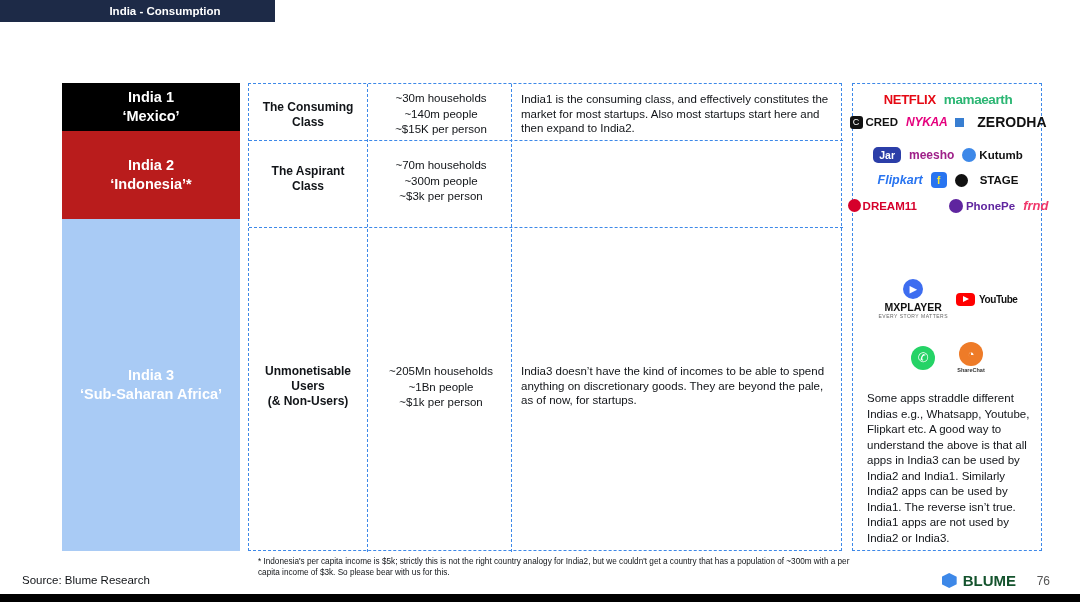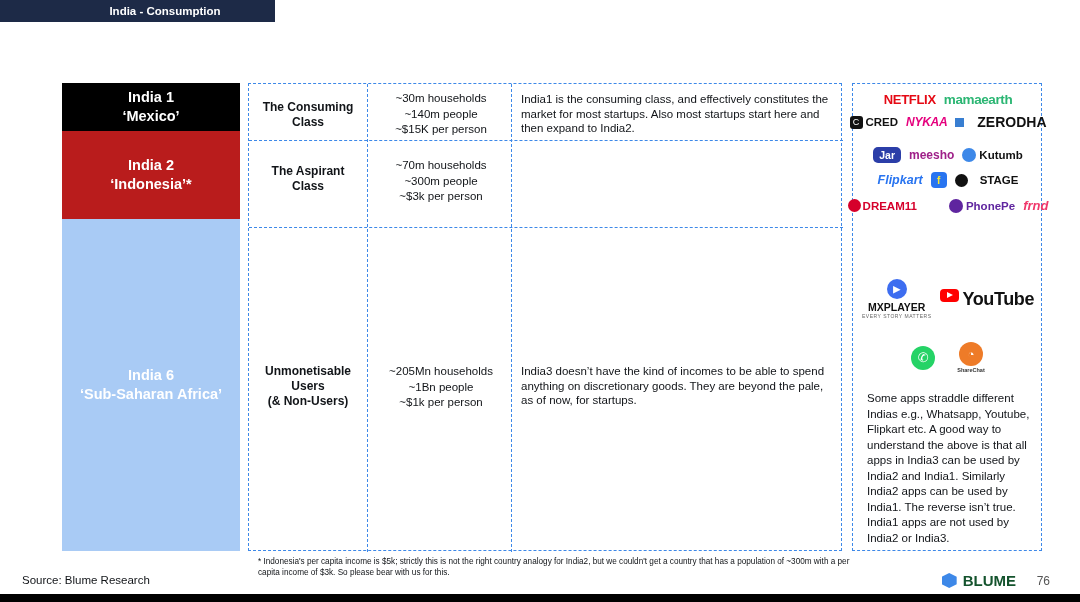--- a/index.html
+++ b/index.html
@@ -174,21 +174,21 @@
   .lg-stage { color:#111; font-size:11.5px; font-weight:bold; display:inline-flex; align-items:center; gap:12px; }
   .stage-dot { width:13px; height:13px; border-radius:50%; background:#111; display:inline-block;}
   .lg-dream11 { color:#d6002b; font-size:11.5px; font-weight:bold; display:inline-flex; align-items:center; gap:2px;}
   .d11-dot { width:13px; height:13px; border-radius:50%; background:#d6002b; display:inline-block;}
   .lg-phonepe { color:#5f259f; font-size:11.5px; font-weight:bold; display:inline-flex; align-items:center; gap:3px;padding-left:24px;}
   .pp-circ { width:14px; height:14px; border-radius:50%; background:#5f259f; display:inline-block;}
   .lg-frnd { color:#f0386b; font-size:13px; font-weight:bold; font-style:italic; }
   .lg-mxplayer { color:#111; font-size:10.5px; font-weight:bold; display:flex; flex-direction:column; align-items:center; }
   .mx-circ { width:20px; height:20px; border-radius:50%; background:#3d6df0; color:#fff; font-size:9px; display:flex; align-items:center; justify-content:center; margin-bottom:2px;}
   .mx-sub { font-size:5px; font-weight:normal; color:#666; letter-spacing:0.5px;}
-  .lg-youtube { color:#111; font-size:18px; font-weight:bold; display:inline-flex; align-items:flex-start; gap:4px; letter-spacing:-0.4px;}
+  .lg-youtube { color:#111; font-size:10px; font-weight:bold; display:inline-flex; align-items:center; gap:4px; letter-spacing:-0.4px;}
   .yt-box { width:19px; height:13px; border-radius:4px; background:#ff0000; display:inline-flex; align-items:center; justify-content:center; }
   .yt-tri { width:0; height:0; border-left:6px solid #fff; border-top:3.5px solid transparent; border-bottom:3.5px solid transparent; margin-left:1px;}
   .wa-circ { width:24px; height:24px; border-radius:50%; background:#25d366; display:inline-flex; align-items:center; justify-content:center; color:#fff; font-size:13px;}
   .sc-circ { width:24px; height:24px; border-radius:50%; background:#ee7b28; display:inline-flex; align-items:center; justify-content:center; color:#fff; font-size:11px;}
   .sc-wrap { display:flex; flex-direction:column; align-items:center; }
   .sc-label { font-size:5.5px; font-weight:bold; color:#333; margin-top:1px;}
   .logos-note {
     position: absolute;
     left: 14px;
     top: 307px;
@@ -255,21 +255,21 @@
   <div class="stack">
     <div class="stack-cell cell-1">
       <div class="l1">India 1</div>
       <div class="l2">‘Mexico’</div>
     </div>
     <div class="stack-cell cell-2">
       <div class="l1">India 2</div>
       <div class="l2">‘Indonesia’*</div>
     </div>
     <div class="stack-cell cell-3">
-      <div class="l1">India 6</div>
+      <div class="l1">India 3</div>
       <div class="l2">‘Sub-Saharan Africa’</div>
     </div>
   </div>
 
   <div class="table">
     <div class="vline" style="left:118px"></div>
     <div class="vline" style="left:262px"></div>
     <div class="hline" style="top:56px"></div>
     <div class="hline" style="top:143px"></div>
 

